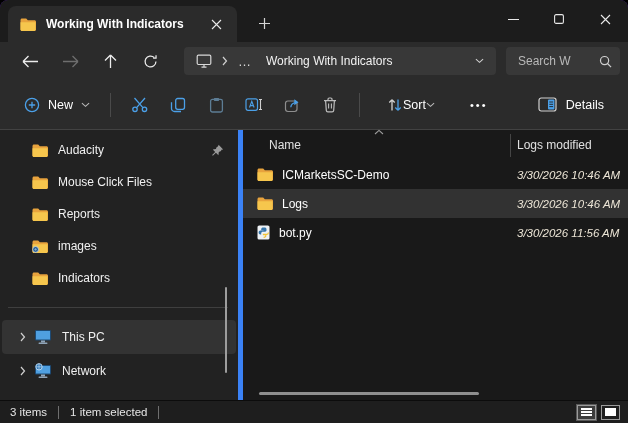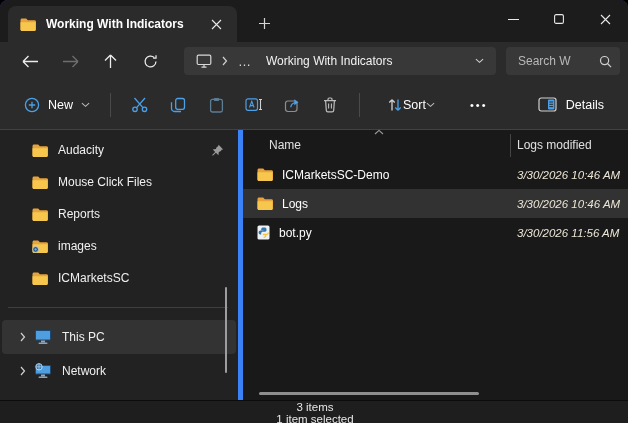--- a/index.html
+++ b/index.html
@@ -60,21 +60,21 @@
   .fl-h-sep { position:absolute; left:267px; top:4px; width:1px; height:23px; background:#454545; }
   .fl-sortcaret { position:absolute; left:131px; top:-1px; }
   .fl-row { height:29px; display:flex; align-items:center; }
   .fl-row.selected { background:#323232; }
   .fl-cell-name { width:267px; display:flex; align-items:center; padding-left:14px; gap:9px; min-width:0; }
   .fl-name { color:#fff; font-size:12px; white-space:nowrap; }
   .fl-date { padding-left:7px; color:#ece5d6; font-size:11.5px; white-space:nowrap;font-style:italic; }
   .fl-hscroll { position:absolute; left:16px; bottom:5px; width:220px; height:3px; background:#8f8f8f; border-radius:2px; }
 
   
-  .statusbar { height:23px; background:#1e1e1e; border-top:1px solid #0c0c0c; display:flex; align-items:center; padding:0 8px 0 10px; flex-shrink:0;flex-direction:column; }
+  .statusbar { height:23px; background:#1e1e1e; border-top:1px solid #0c0c0c; display:flex; align-items:center; padding:0 8px 0 10px; flex-shrink:0; }
   .st-text { color:#e6e6e6; font-size:11.5px; }
   .st-sep { width:1px; height:13px; background:#6f6f6f; margin:0 11px; }
   .st-views { margin-left:auto; display:flex; gap:5px; align-items:center; }
   .st-viewbtn { width:19px; height:15px; border:1px solid #9a9a9a; display:flex; align-items:center; justify-content:center; }
   .st-viewbtn.active { background:#3d3d3d; outline:1px solid #5a5a5a; }
   .lines i { display:block; width:11px; height:1.5px; background:#fff; margin:1.5px 0; }
   .thumb-inner { width:11px; height:8px; background:#fff; }
 
   svg { display:block; }
 </style>
@@ -284,21 +284,21 @@
             <circle cx="3.6" cy="9.4" r="2.9" fill="#2a5d8f" stroke="#cfe3f5" stroke-width=".7"></circle>
             <path d="M2.2 9.4h2.8M3.6 8v2.8" stroke="#9cc4e8" stroke-width=".6"></path>
           </svg>
         <span class="sb-label">images</span>
       </div>
       <div class="sb-item">
         <svg width="16" height="13" viewBox="0 0 16 13">
             <path d="M.5 2c0-.8.7-1.5 1.5-1.5h4.2l1.6 1.8h6.7c.8 0 1.5.7 1.5 1.5v7.7c0 .8-.7 1.5-1.5 1.5H2c-.8 0-1.5-.7-1.5-1.5z" fill="#e8a33d"></path>
             <path d="M.5 4.2h15v7.3c0 .8-.7 1.5-1.5 1.5H2c-.8 0-1.5-.7-1.5-1.5z" fill="#f6c64d"></path>
           </svg>
-        <span class="sb-label">ICMarketsSC</span>
+        <span class="sb-label">Indicators</span>
       </div>
 
       <div class="sb-sep"></div>
 
       <div class="sb-tree selected">
         <span class="sb-chevron">
           <svg width="6" height="10" viewBox="0 0 6 10">
               <path d="M1 1l3.5 4L1 9" fill="none" stroke="#d0d0d0" stroke-width="1.2"></path>
             </svg>
         </span>

